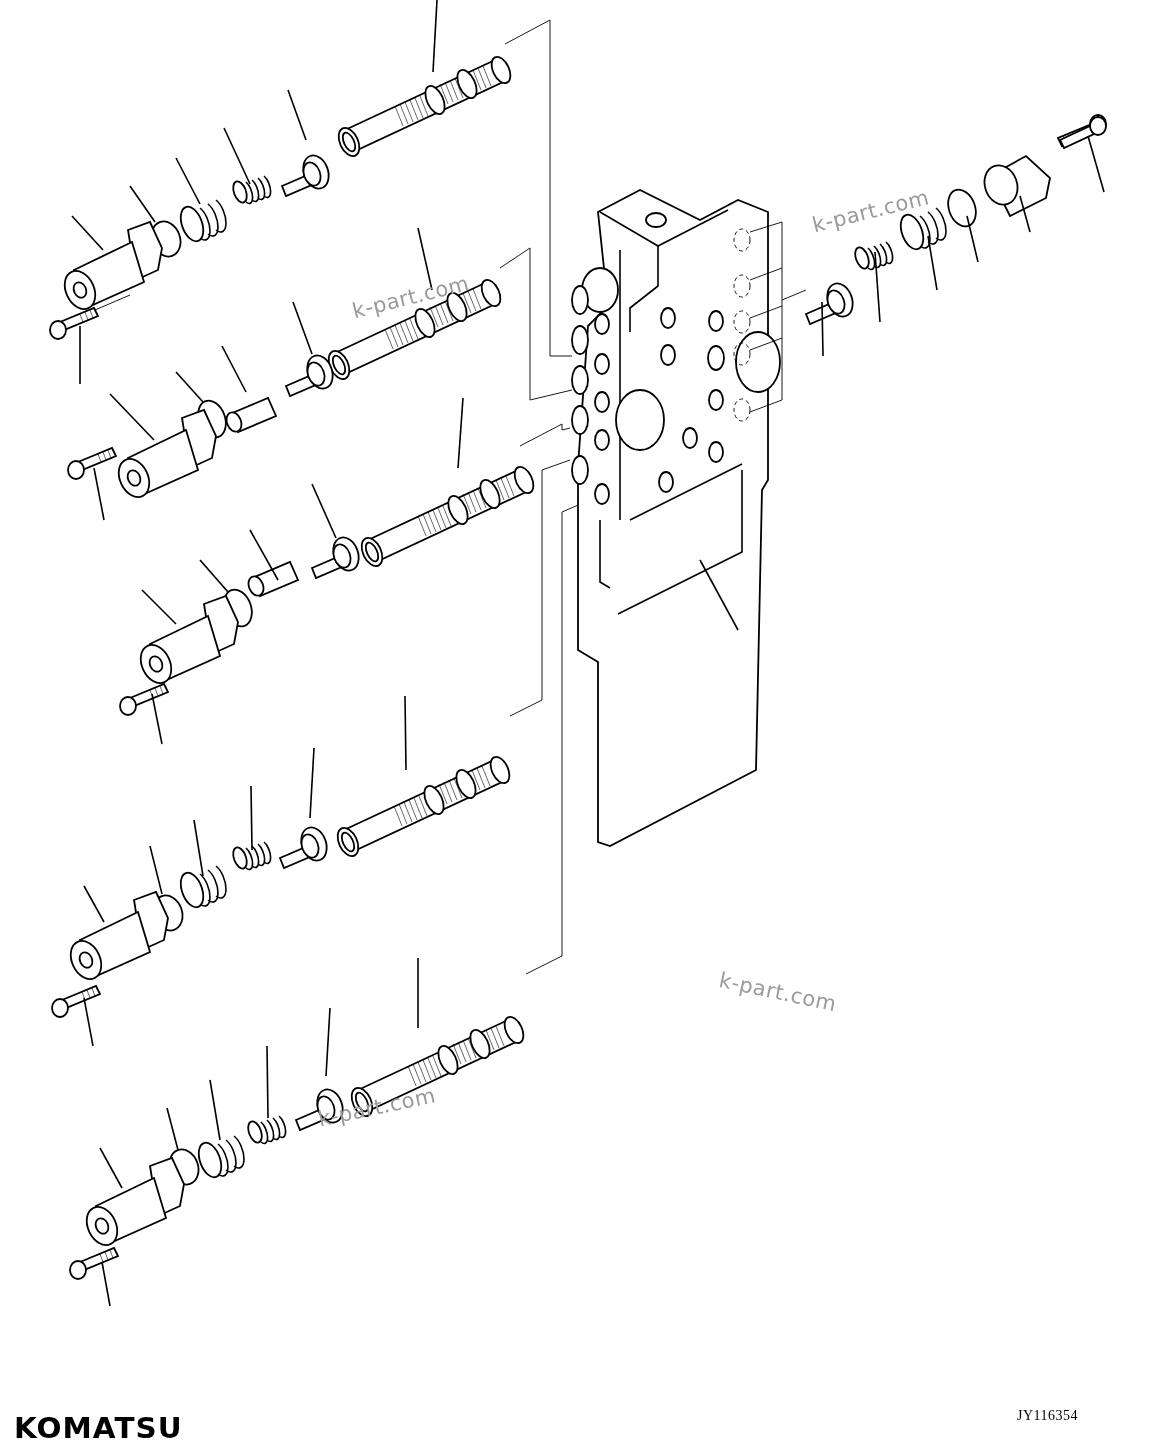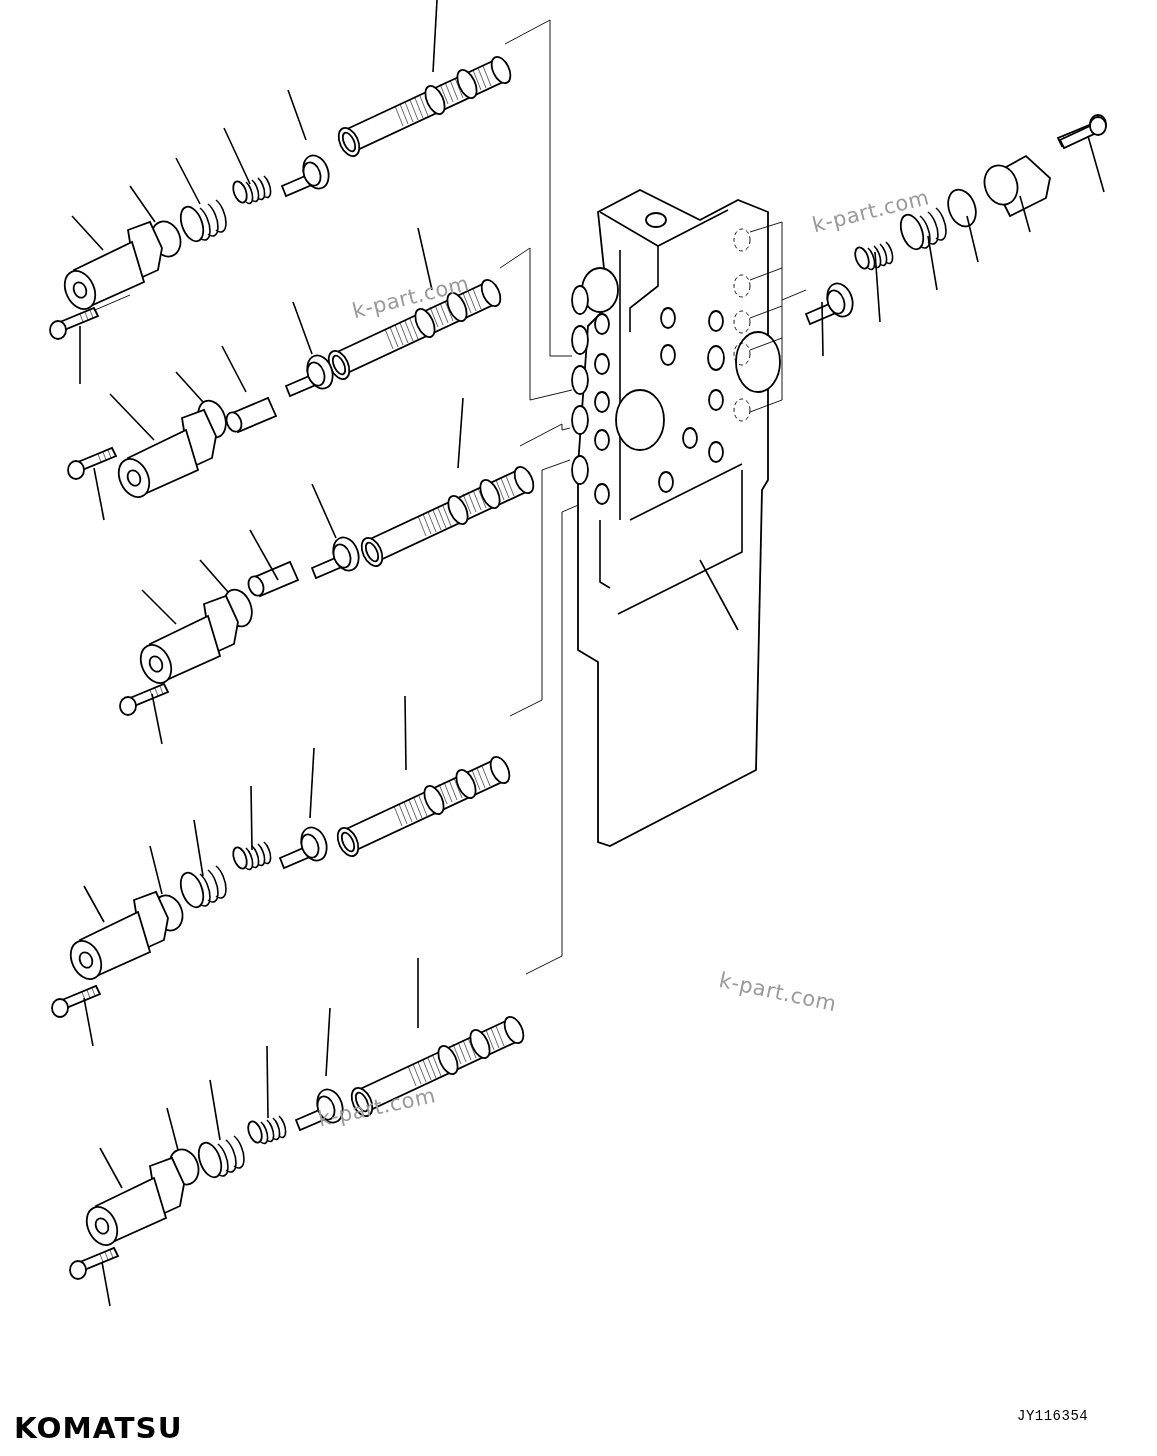--- a/index.html
+++ b/index.html
@@ -4,21 +4,21 @@
 <style>
   html, body { margin:0; padding:0; background:#ffffff; }
   body { width:1157px; height:1456px; position:relative; overflow:hidden; font-family:"DejaVu Sans", sans-serif; }
   svg.diagram { position:absolute; left:0; top:0; width:1157px; height:1456px; }
   .ln { stroke:#000; stroke-width:1.6; fill:none; }
   .thin { stroke:#000; stroke-width:0.9; fill:none; }
   .part { stroke:#000; stroke-width:1.8; fill:#fff; }
   .hatch { stroke:#000; stroke-width:0.6; fill:none; }
   .wm { position:absolute; color:#9a9a9a; font-family:"DejaVu Sans", sans-serif; font-size:21px; transform-origin:left top; white-space:nowrap; letter-spacing:0.5px; }
   .logo { position:absolute; left:14px; top:1412px; font-family:"DejaVu Sans", sans-serif; font-weight:bold; font-size:28px; letter-spacing:1px; color:#000; transform:scaleX(1.05); transform-origin:left top; }
-  .code { position:absolute; left:1017px; top:1408px; font-family:Liberation Mono, monospace; font-size:14px; color:#000; letter-spacing:0.5px;text-align:center; }
+  .code { position:absolute; left:1017px; top:1408px; font-family:Liberation Serif, serif; font-size:14px; color:#000; letter-spacing:0.5px;text-align:center; }
 </style>
 </head>
 <body>
 
 <svg class="diagram" viewBox="0 0 1157 1456" xmlns="http://www.w3.org/2000/svg">
   <defs>
 
     <g id="spool">
       <path class="part" d="M0,40 l150,-70 a10,16 -25 0 1 8,22 l-150,70 z"></path>
       <ellipse class="part" cx="4" cy="52" rx="9" ry="15" transform="rotate(-25 4 52)"></ellipse>

